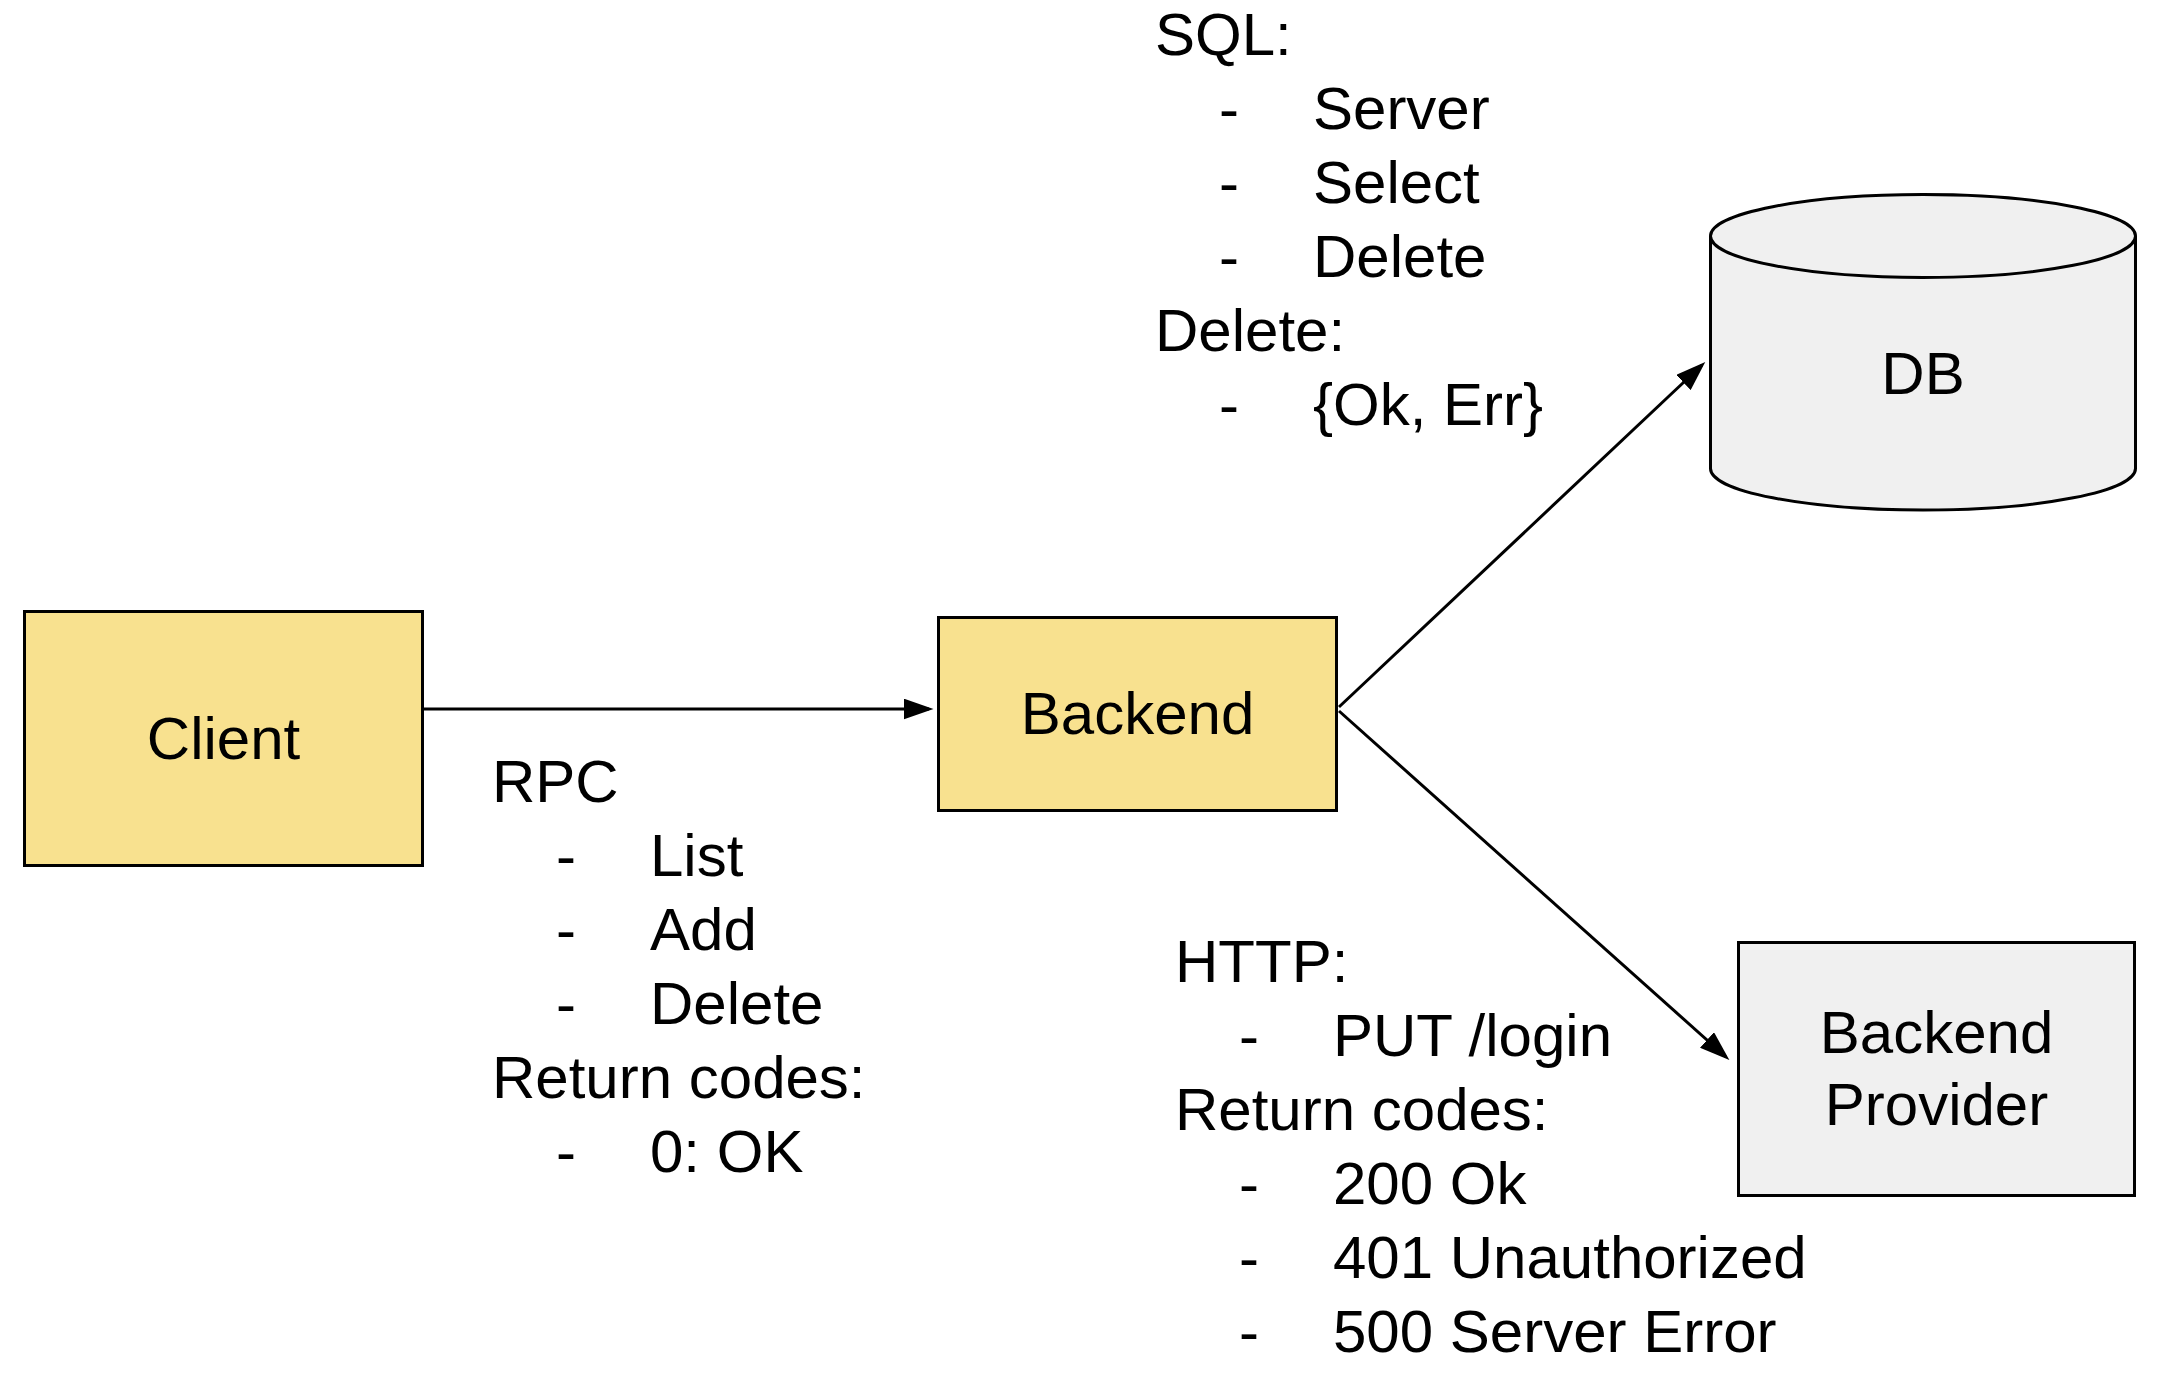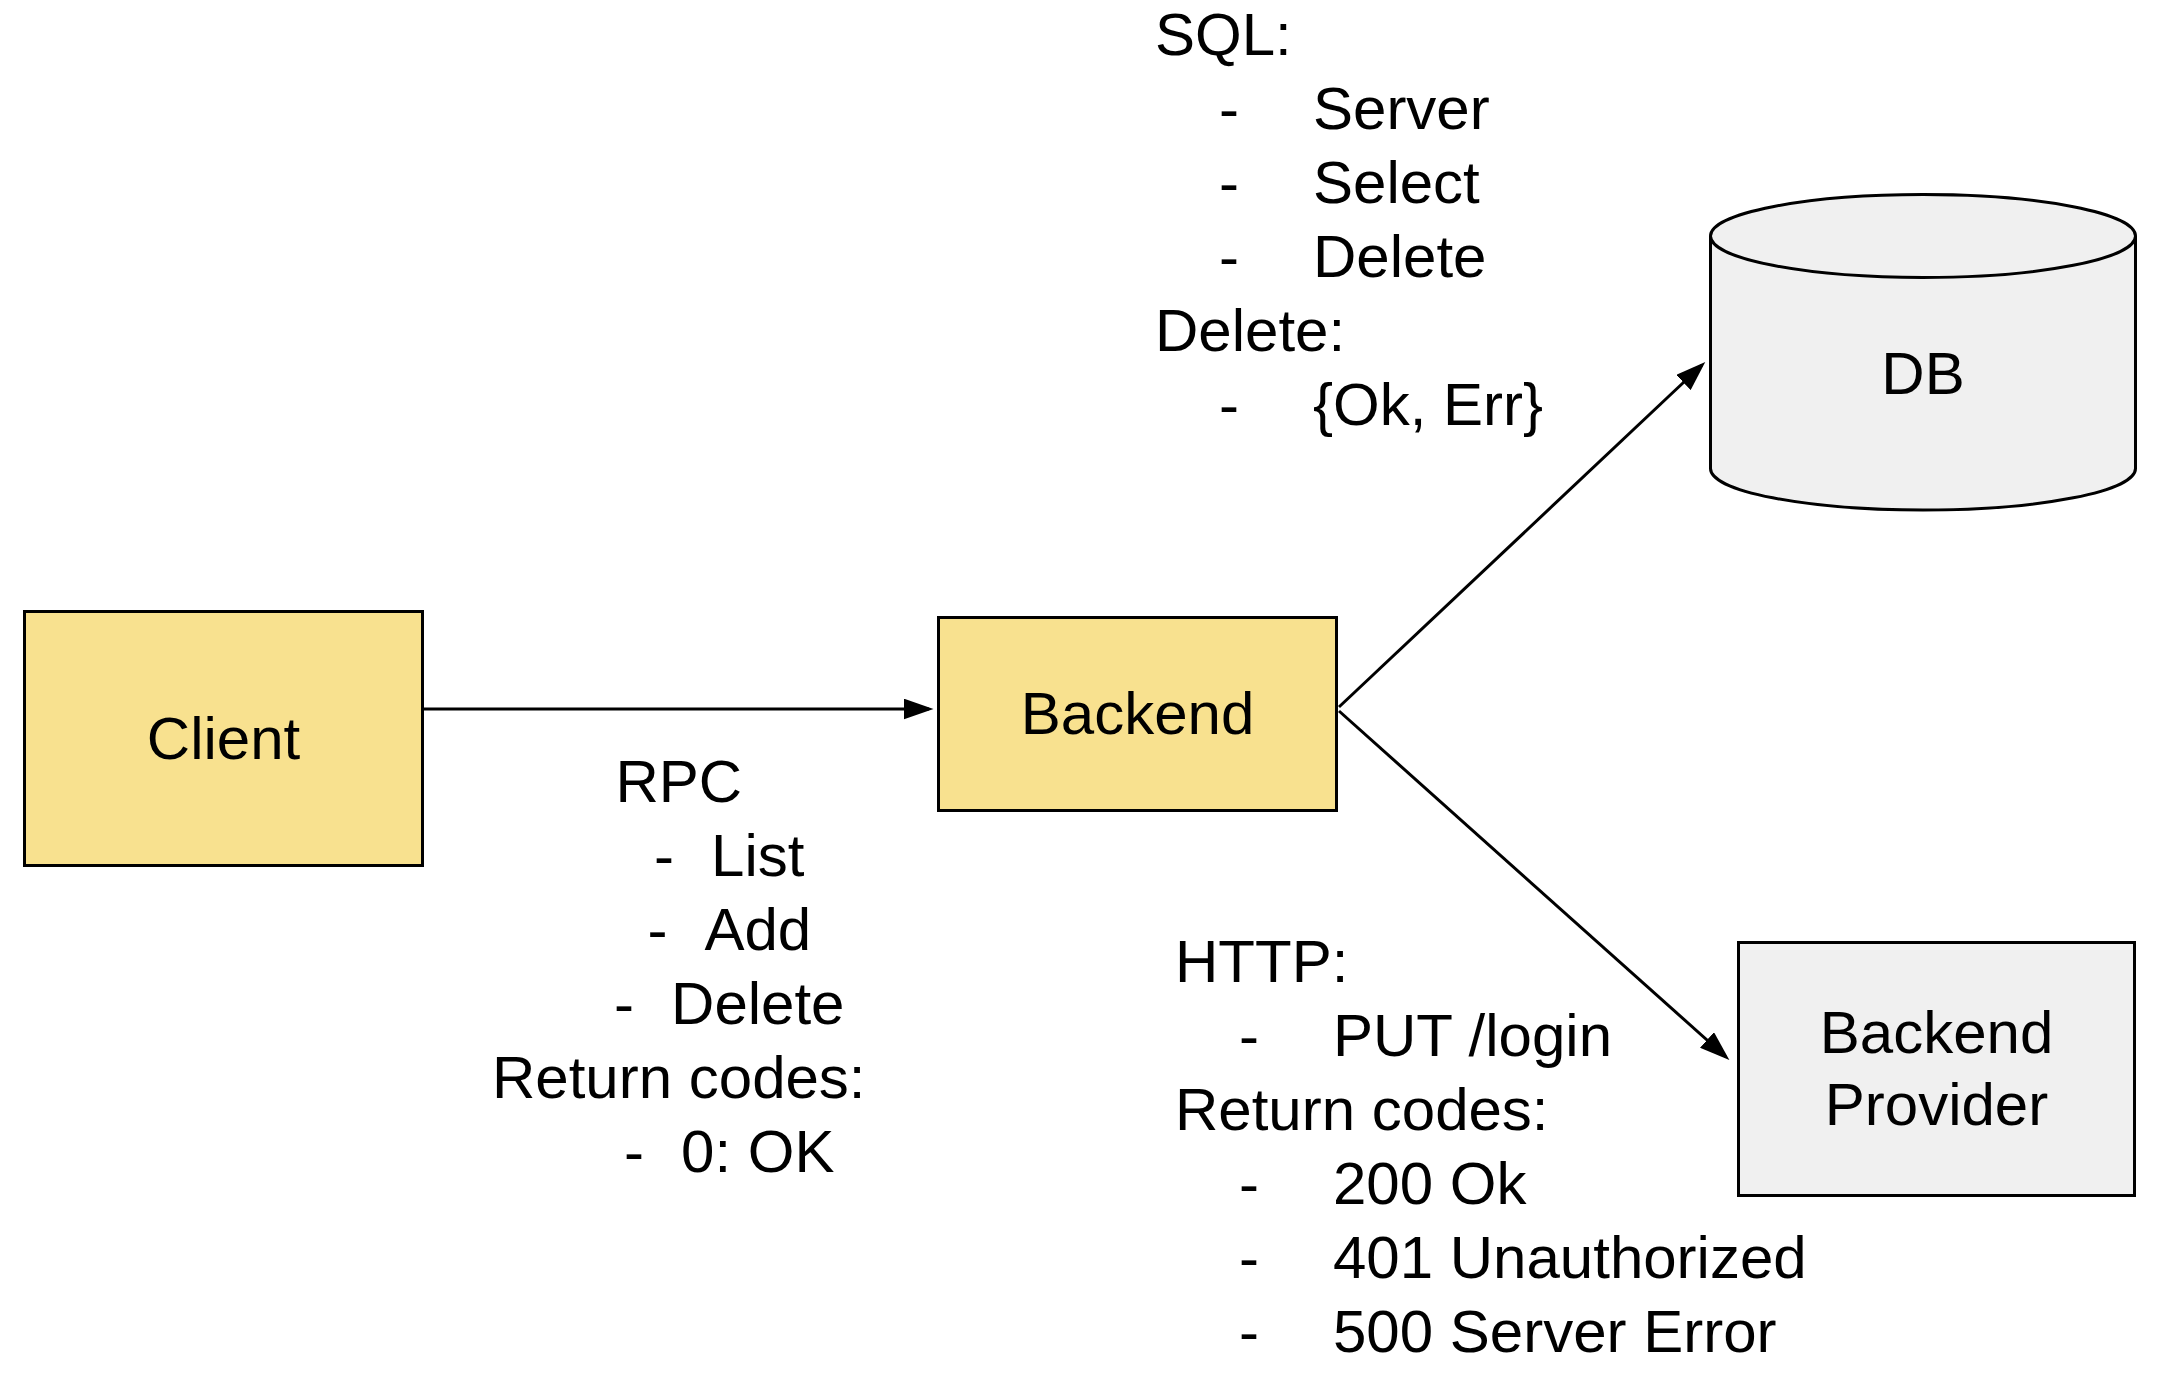--- a/index.html
+++ b/index.html
@@ -53,21 +53,21 @@
   .ann {
     position: absolute;
     font-size: 60px;
     line-height: 74px;
     white-space: nowrap;
   }
   .ann .line { height: 74px; }
   .ann .line.bullet { padding-left: 64px; }
   .ann .line.bullet .dash { display: inline-block; width: 94px; }
   .ann-sql  { left: 1155px; top: -2px;  }
-  .ann-rpc  { left: 492px;  top: 745px; text-align: center; }
+  .ann-rpc  { left: 492px;  top: 745px; }
   .ann-http { left: 1175px; top: 925px; }
 </style>
 </head>
 <body>
 
 <div class="canvas">
 
   <svg class="arrows" width="2178" height="1398" viewBox="0 0 2178 1398">
     <defs>
       <marker id="ah" markerWidth="10" markerHeight="7" refX="8.5" refY="3.5" orient="auto" markerUnits="strokeWidth">

